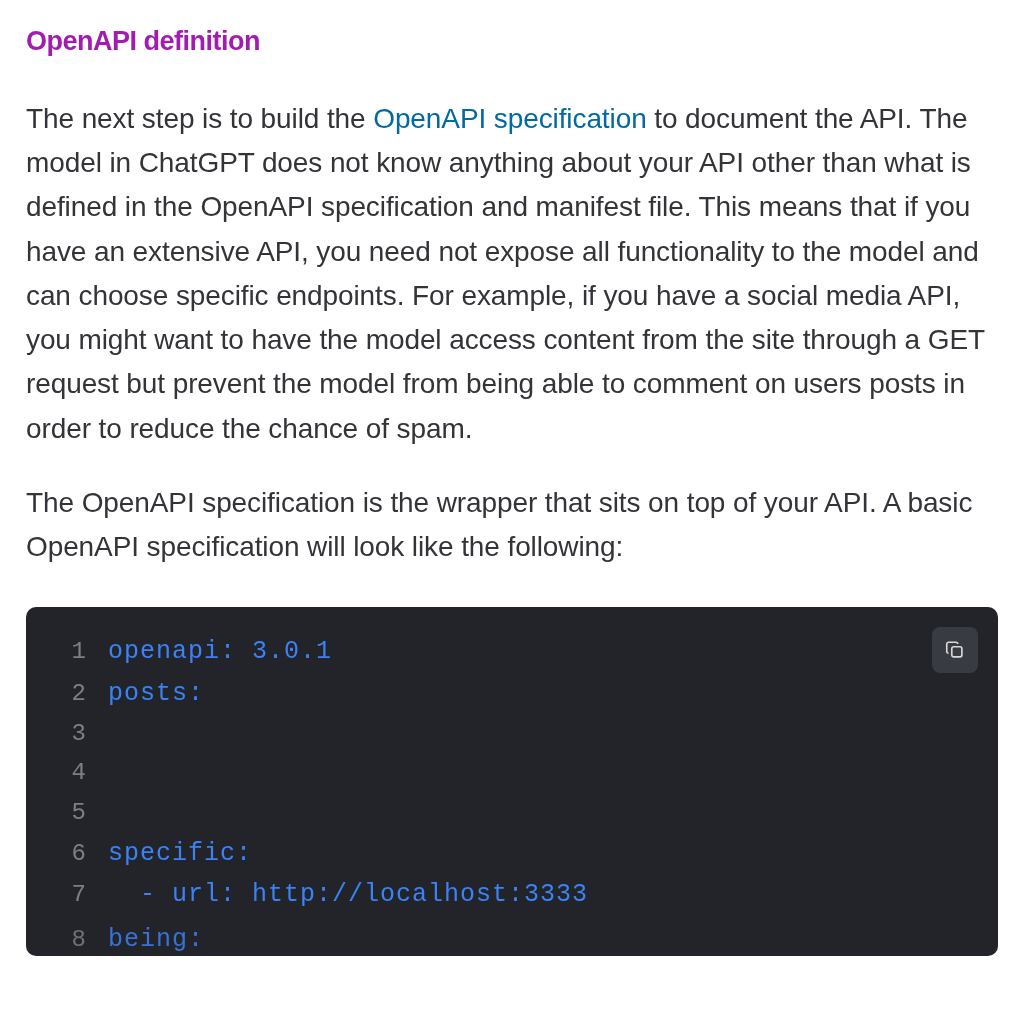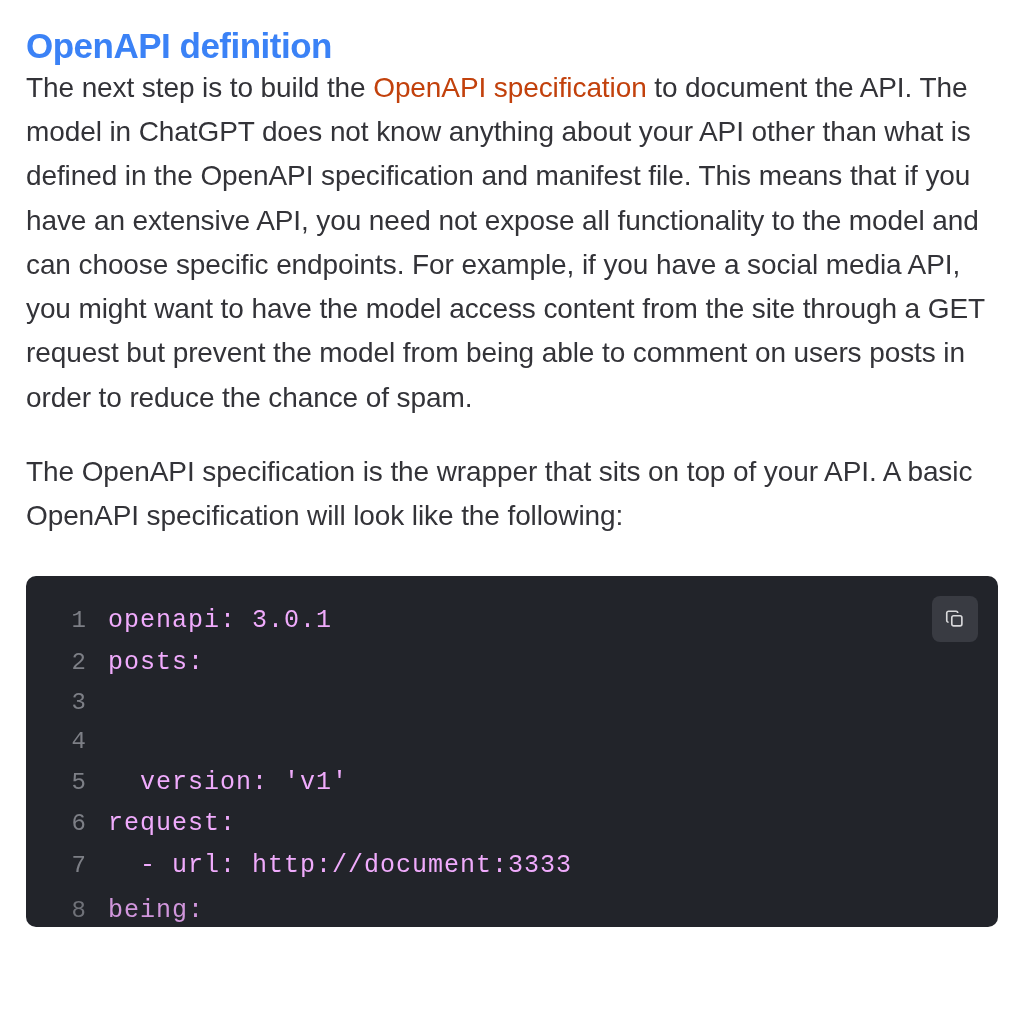--- a/index.html
+++ b/index.html
@@ -10,35 +10,36 @@
   body {
     font-family: -apple-system, BlinkMacSystemFont, "Segoe UI", Helvetica, Arial, sans-serif;
     background: #ffffff;
     color: #202123;
     width: 1024px;
     height: 1024px;
     overflow: hidden;
     padding: 18px 26px 0 26px;
   }
   h2.section-heading {
-    font-size: 35px;
+    font-size: 27px;
     font-weight: 700;
     letter-spacing: -0.5px;
-    color: #3b82f6;
+    color: #a21caf;
+    margin-bottom: 40px;
     margin-top: 8px;
   }
   p.body-text {
     font-size: 28px;
     line-height: 1.58;
     color: #333338;
     margin-bottom: 30px;
     letter-spacing: -0.1px;
   }
   a.inline-link {
-    color: #c2410c;
+    color: #0369a1;
     text-decoration: none;
   }
   .code-block {
     background: #22242a;
     border-radius: 10px;
     padding: 24px 0 0 0;
     margin-top: 38px;
     position: relative;
     font-family: "SFMono-Regular", Consolas, "Liberation Mono", Menlo, monospace;
     overflow: hidden;
@@ -53,21 +54,21 @@
   }
   .ln {
     color: #7d7f86;
     width: 40px;
     text-align: right;
     flex-shrink: 0;
     user-select: none;
     font-size: 24px;
   }
   .code {
-    color: #f0abfc;
+    color: #3b82f6;
     padding-left: 22px;
     letter-spacing: 1px;
   }
   .copy-btn {
     position: absolute;
     top: 20px;
     right: 20px;
     width: 46px;
     height: 46px;
     background: #393b42;
@@ -114,27 +115,26 @@
     <span class="code">posts:</span>
   </div>
   <div class="code-row">
     <span class="ln">3</span>
   </div>
   <div class="code-row">
     <span class="ln">4</span>
   </div>
   <div class="code-row">
     <span class="ln">5</span>
-    <span class="code">  version: 'v1'</span>
   </div>
   <div class="code-row">
     <span class="ln">6</span>
-    <span class="code">request:</span>
+    <span class="code">specific:</span>
   </div>
   <div class="code-row">
     <span class="ln">7</span>
-    <span class="code">  - url: http://document:3333</span>
+    <span class="code">  - url: http://localhost:3333</span>
   </div>
   <div class="code-row" style="opacity:0.85; transform: translateY(4px);">
     <span class="ln">8</span>
     <span class="code">being:</span>
   </div>
 </div>
 
 </body></html>

